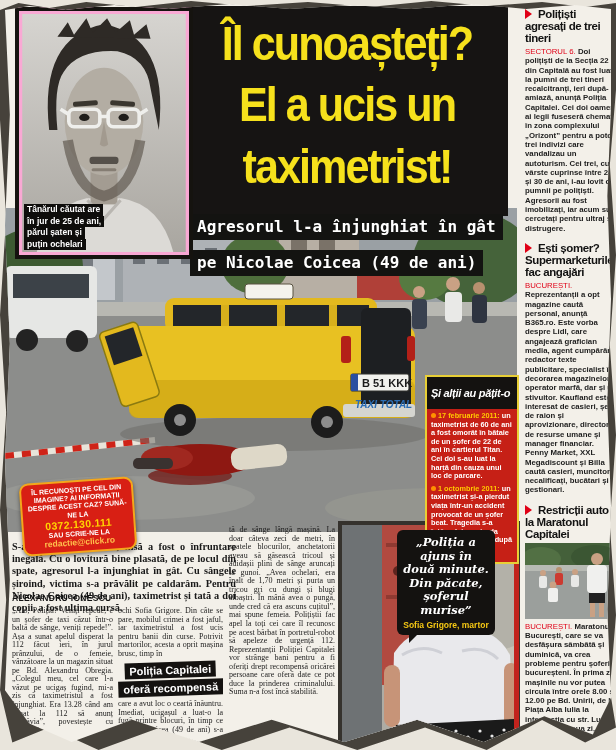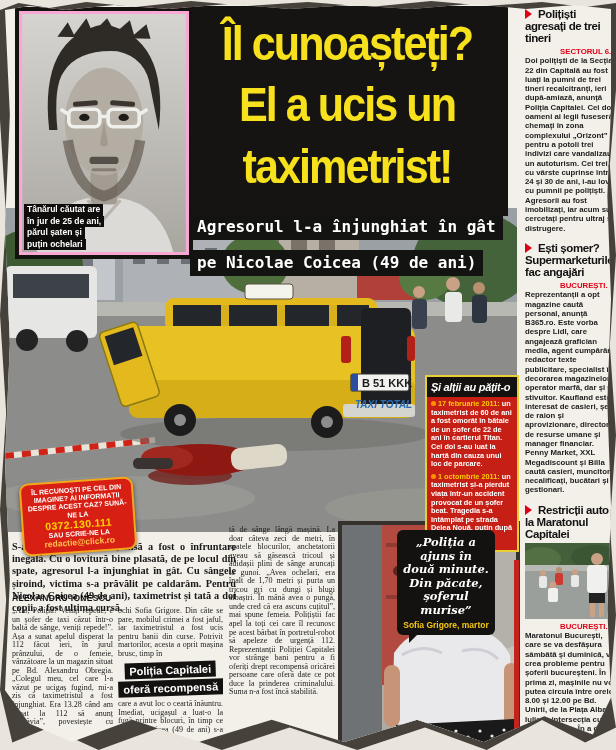--- a/index.html
+++ b/index.html
@@ -23,21 +23,21 @@
   
   .subhead{position:absolute;left:185px;top:210px;z-index:5;width:324px;}
   .subhead span{display:table;background:#131311;color:#ffffff;font-family:"DejaVu Sans Mono",monospace;font-weight:bold;font-size:16px;line-height:20px;padding:3px 7px;margin-bottom:10px;white-space:nowrap;}
 
   
   .main-photo{position:absolute;left:0;top:204px;width:512px;height:324px;z-index:1;overflow:hidden;}
   .main-photo svg{display:block;}
 
   
   .others-box{position:absolute;left:420px;top:371px;width:94px;z-index:7;background:#e8cf36;padding:2px;box-sizing:border-box;}
-  .others-title{background:#141210;color:#fff;font-size:11px;font-weight:800;font-style:italic;padding:4px 4px;letter-spacing:-0.3px;white-space:nowrap;}
+  .others-title{background:#141210;color:#fff;font-size:11px;font-weight:800;font-style:italic;padding:10px 4px;letter-spacing:-0.3px;white-space:nowrap;}
   .others-body{background:#c62016;color:#fff;font-size:7.3px;line-height:8.6px;font-weight:600;padding:3px 4px 4px;}
   .others-item{margin-bottom:4px;}
   .others-date{color:#ffc800;font-weight:800;}
   .dot-icon{display:inline-block;width:5px;height:5px;border-radius:50%;background:#ff9000;margin-right:2px;}
 
   
   .quote-bubble{position:absolute;left:392px;top:526px;width:98px;z-index:7;background:#141210;border-radius:6px;padding:6px 6px 5px;box-sizing:border-box;text-align:center;}
   .quote-bubble:after{content:"";position:absolute;left:12px;bottom:-8px;border:6px solid transparent;border-top-color:#141210;border-left-color:#141210;}
   .quote-text{color:#fff;font-family:"DejaVu Serif",serif;font-style:italic;font-weight:bold;font-size:11.5px;line-height:13.5px;}
   .quote-attr{color:#f4c714;font-size:8.5px;font-weight:800;margin-top:3px;}
@@ -61,21 +61,21 @@
   .witness{position:absolute;left:333px;top:517px;width:182px;height:229px;border:4px solid #35322d;box-sizing:border-box;background:#999;z-index:2;}
   .witness svg{display:block;width:100%;height:100%;}
   .red-mark{position:absolute;left:509px;top:556px;width:5px;height:188px;background:#c2231d;z-index:3;}
 
   
   .right-col{position:absolute;left:520px;top:4px;width:94px;height:742px;overflow:hidden;z-index:3;}
   .news-article{margin-bottom:9px;}
   .news-title{font-size:11.5px;line-height:12px;font-weight:800;color:#121212;letter-spacing:-0.4px;margin-bottom:3px;}
   .arrow-bullet{display:inline-block;width:0;height:0;border:5px solid transparent;border-left:7px solid #e00016;margin-right:1px;vertical-align:-1px;}
   .news-body{font-size:7.8px;line-height:9.3px;font-weight:600;color:#1d1d1d;text-align:left;}
-  .news-lead{color:#e00016;font-weight:700;margin-left:35px;}
+  .news-lead{color:#e00016;font-weight:400;}
   .marathon-photo{width:94px;height:76px;margin:2px 0 3px;display:block;}
 </style>
 </head>
 <body>
 
 <div id="stage">
   <div class="torn-outer"></div>
   <div id="page">
 
     <div class="main-photo">

